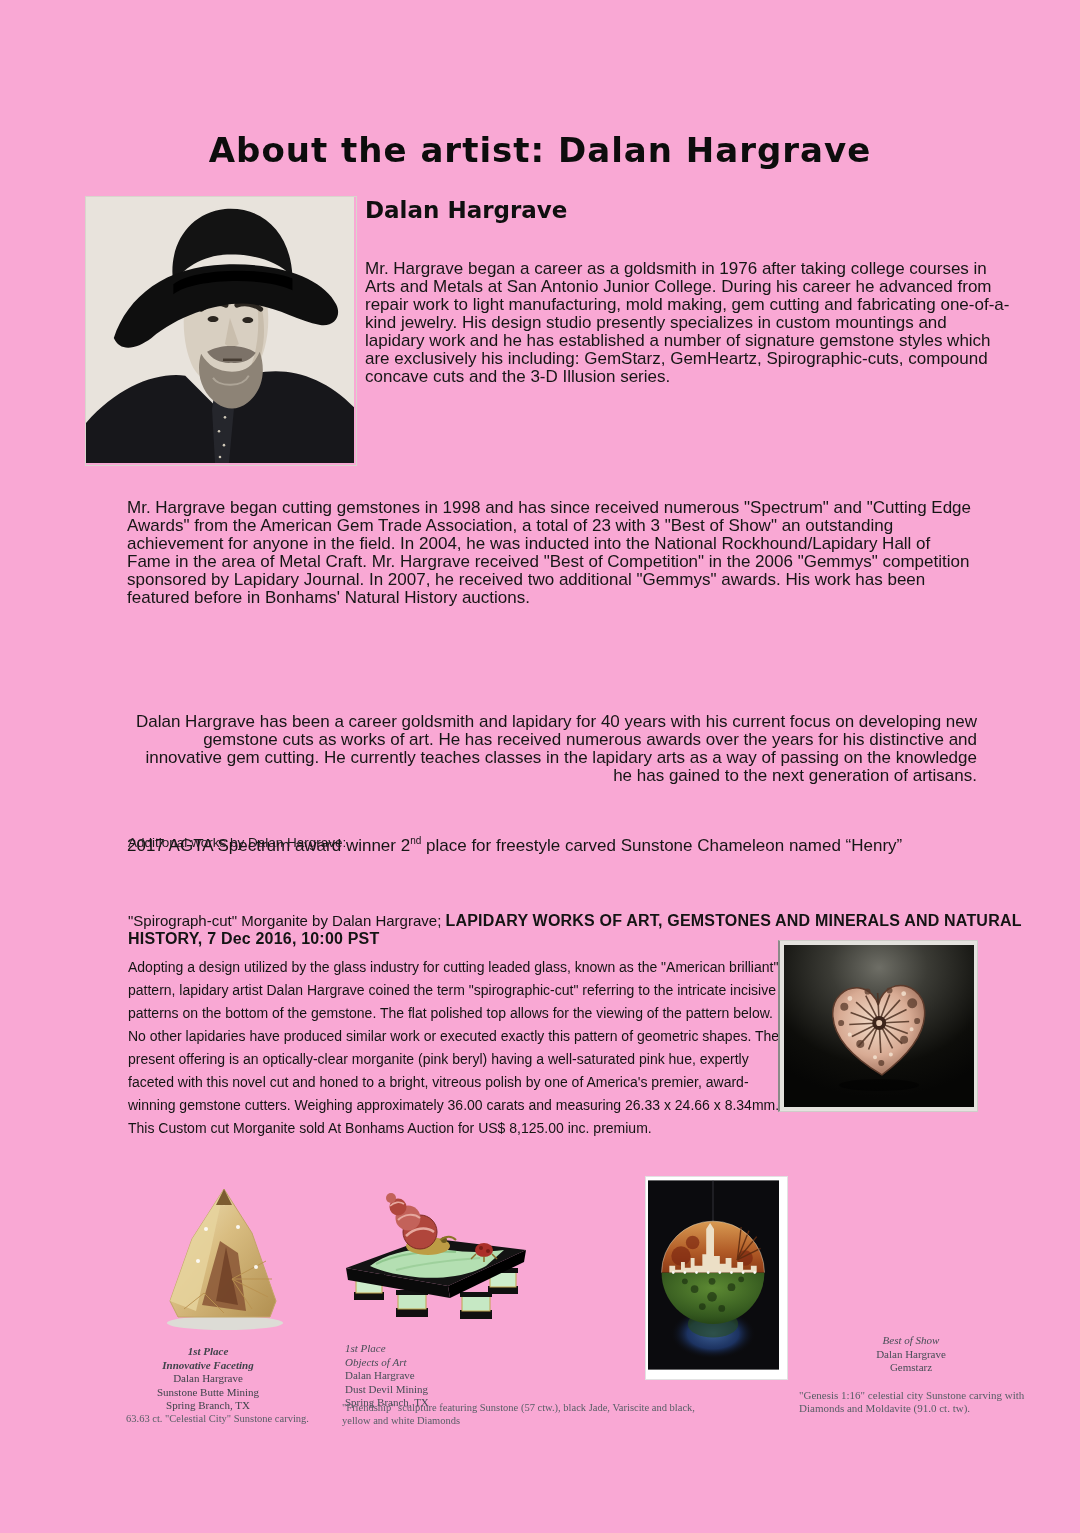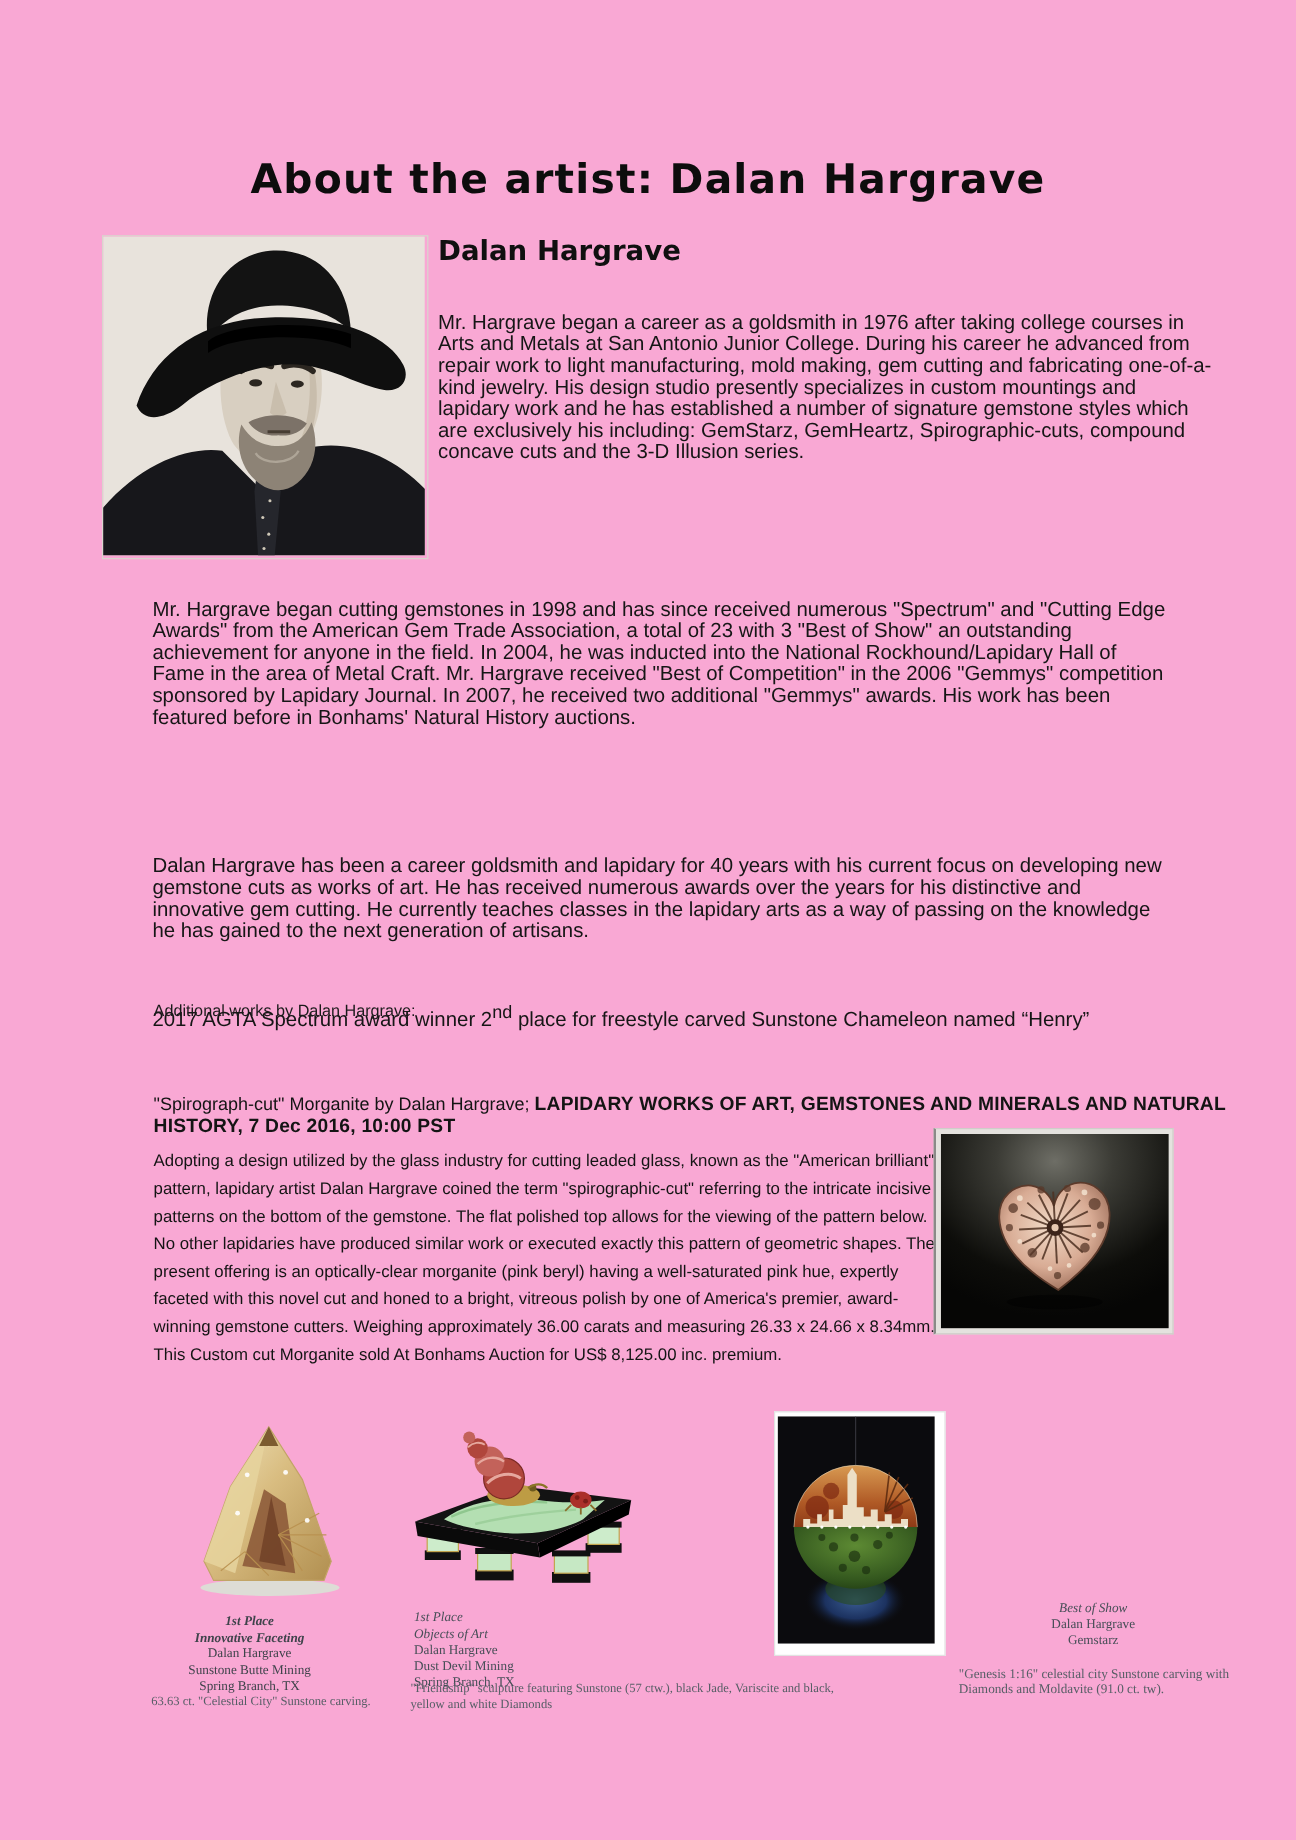--- a/index.html
+++ b/index.html
@@ -29,23 +29,23 @@
     font-size:23px;
     color:#101010;
   }
   .body-par{
     font-size:17px;
     line-height:18px;
     color:#161616;
   }
   .p1{top:243px;left:365px;width:645px;}
   .p2{top:482px;left:127px;width:845px;}
-  .p3{top:696px;left:127px;width:850px;}
+  .p3{top:696px;left:127px;width:850px;text-align:right;}
   .agta{top:818px;left:127px;width:900px;font-size:17px;color:#161616;}
-  .agta sup{font-size:15px;}
+  .agta sup{font-size:10px;}
   .small-head{top:835px;left:128px;font-size:13.5px;color:#1a1a1a;}
   .listing{top:897px;left:128px;width:900px;font-size:15px;color:#141414;}
   .listing .caps{font-size:16px;font-weight:bold;letter-spacing:0.2px;}
   .morganite-par{
     top:942px;left:128px;width:662px;
     font-size:14px;line-height:23px;color:#141414;
   }
   .gallery-head{top:1157px;left:128px;font-size:14px;font-weight:bold;color:#161616;}
 
   figure{margin:0;padding:0;}

